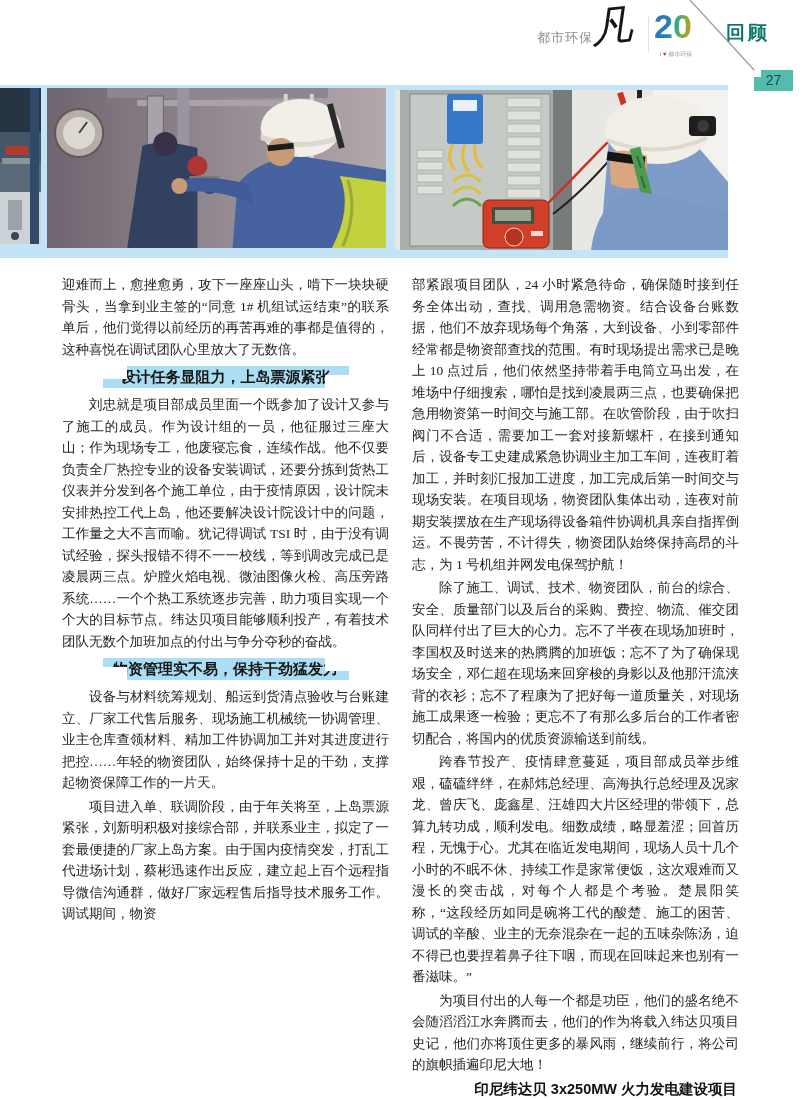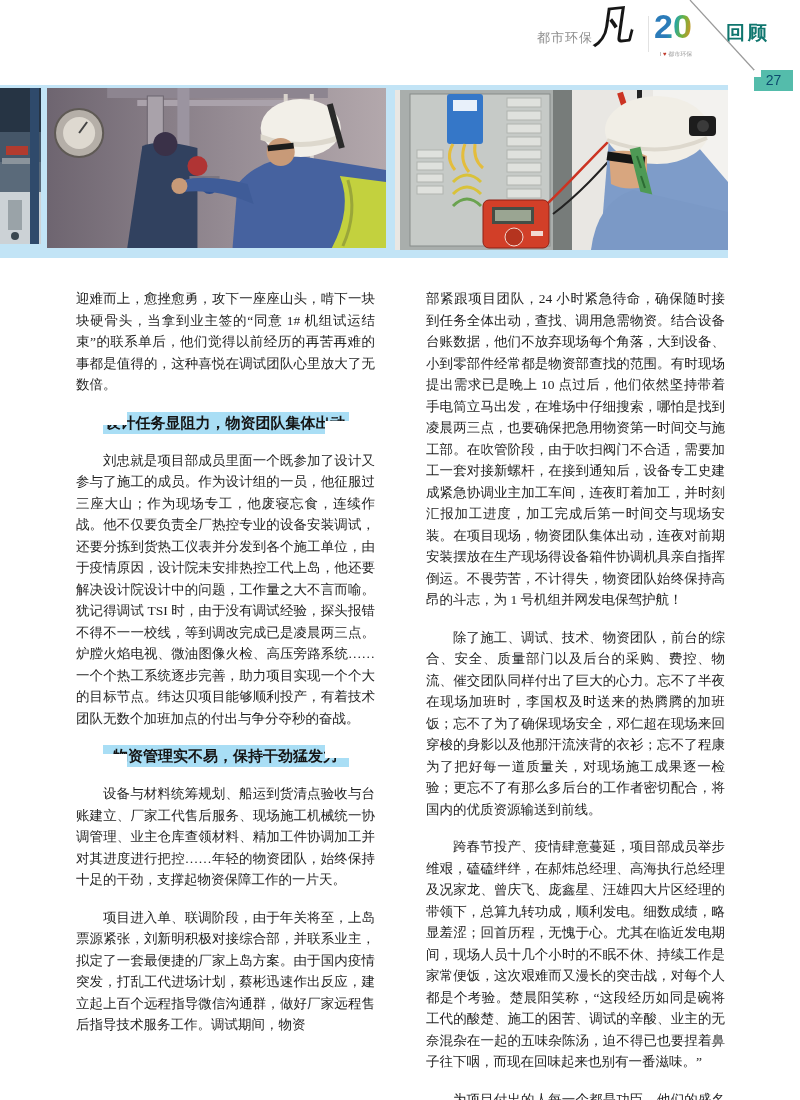--- a/index.html
+++ b/index.html
@@ -34,21 +34,21 @@
   .photo-band{left:0;top:85px;width:728px;height:173px;background:#c2e4f6;}
   .photo-strip{left:0;top:88px;width:41px;height:156px;}
   .photo-left{left:47px;top:88px;width:339px;height:160px;}
   .photo-right{left:395px;top:90px;width:333px;height:160px;}
   .photo-strip svg,.photo-left svg,.photo-right svg{display:block;width:100%;height:100%;}
 
   
   .col{width:331px;font-size:13.5px;line-height:21.5px;text-align:justify;color:#1f1f1f;}
   .col-left{left:60px;top:272px;}
   .col-right{left:410px;top:272px;}
-  .col p{margin:16px;}
+  .col p{margin:2px;}
   .col p.indent{text-indent:2em;}
 
   .ribbon{position:relative;width:246px;margin:6px auto;background:#a9def5;
     font-family:"Liberation Sans","DejaVu Sans",sans-serif;font-weight:bold;font-size:15px;
     color:#141414;text-align:center;line-height:22px;height:22px;}
   .ribbon::before,.ribbon::after{content:"";position:absolute;width:24px;height:13px;background:#fff;}
   .ribbon-a::before{left:0;top:0;}   .ribbon-a::after{right:0;bottom:0;}
   .ribbon-b::before{left:0;bottom:0;}.ribbon-b::after{right:0;top:0;}
 
   .byline{margin-top:3px;text-align:right;padding-right:4px;font-weight:bold;font-size:14.5px;
@@ -174,21 +174,21 @@
     <path d="M214,62 Q236,58 252,66 L252,96 Q232,102 216,94 Z" fill="#d8a67f"></path>
     <rect x="212" y="64" width="38" height="9" fill="#151515" transform="rotate(8 231 68)"></rect>
     <path d="M240,58 L254,114" stroke="#4e9a55" stroke-width="11"></path>
     <path d="M242,66 L246,78 M246,86 L250,98" stroke="#2c6b33" stroke-width="2"></path>
     <path d="M196,160 Q202,112 238,100 L333,122 L333,160 Z" fill="#7b99c6"></path>
   </svg>
 </div>
 
 <div class="abs col col-left">
   <p>迎难而上，愈挫愈勇，攻下一座座山头，啃下一块块硬骨头，当拿到业主签的“同意 1# 机组试运结束”的联系单后，他们觉得以前经历的再苦再难的事都是值得的，这种喜悦在调试团队心里放大了无数倍。</p>
-  <div class="ribbon ribbon-a">设计任务显阻力，物资团队集体出动</div>
+  <div class="ribbon ribbon-a">设计任务显阻力，上岛票源紧张</div>
   <p class="indent">刘忠就是项目部成员里面一个既参加了设计又参与了施工的成员。作为设计组的一员，他征服过三座大山；作为现场专工，他废寝忘食，连续作战。他不仅要负责全厂热控专业的设备安装调试，还要分拣到货热工仪表并分发到各个施工单位，由于疫情原因，设计院未安排热控工代上岛，他还要解决设计院设计中的问题，工作量之大不言而喻。犹记得调试 TSI 时，由于没有调试经验，探头报错不得不一一校线，等到调改完成已是凌晨两三点。炉膛火焰电视、微油图像火检、高压旁路系统……一个个热工系统逐步完善，助力项目实现一个个大的目标节点。纬达贝项目能够顺利投产，有着技术团队无数个加班加点的付出与争分夺秒的奋战。</p>
   <div class="ribbon ribbon-b">物资管理实不易，保持干劲猛发力</div>
   <p class="indent">设备与材料统筹规划、船运到货清点验收与台账建立、厂家工代售后服务、现场施工机械统一协调管理、业主仓库查领材料、精加工件协调加工并对其进度进行把控……年轻的物资团队，始终保持十足的干劲，支撑起物资保障工作的一片天。</p>
   <p class="indent">项目进入单、联调阶段，由于年关将至，上岛票源紧张，刘新明积极对接综合部，并联系业主，拟定了一套最便捷的厂家上岛方案。由于国内疫情突发，打乱工代进场计划，蔡彬迅速作出反应，建立起上百个远程指导微信沟通群，做好厂家远程售后指导技术服务工作。调试期间，物资</p>
 </div>
 
 <div class="abs col col-right">
   <p>部紧跟项目团队，24 小时紧急待命，确保随时接到任务全体出动，查找、调用急需物资。结合设备台账数据，他们不放弃现场每个角落，大到设备、小到零部件经常都是物资部查找的范围。有时现场提出需求已是晚上 10 点过后，他们依然坚持带着手电筒立马出发，在堆场中仔细搜索，哪怕是找到凌晨两三点，也要确保把急用物资第一时间交与施工部。在吹管阶段，由于吹扫阀门不合适，需要加工一套对接新螺杆，在接到通知后，设备专工史建成紧急协调业主加工车间，连夜盯着加工，并时刻汇报加工进度，加工完成后第一时间交与现场安装。在项目现场，物资团队集体出动，连夜对前期安装摆放在生产现场得设备箱件协调机具亲自指挥倒运。不畏劳苦，不计得失，物资团队始终保持高昂的斗志，为 1 号机组并网发电保驾护航！</p>
   <p class="indent">除了施工、调试、技术、物资团队，前台的综合、安全、质量部门以及后台的采购、费控、物流、催交团队同样付出了巨大的心力。忘不了半夜在现场加班时，李国权及时送来的热腾腾的加班饭；忘不了为了确保现场安全，邓仁超在现场来回穿梭的身影以及他那汗流浃背的衣衫；忘不了程康为了把好每一道质量关，对现场施工成果逐一检验；更忘不了有那么多后台的工作者密切配合，将国内的优质资源输送到前线。</p>
   <p class="indent">跨春节投产、疫情肆意蔓延，项目部成员举步维艰，磕磕绊绊，在郝炜总经理、高海执行总经理及况家龙、曾庆飞、庞鑫星、汪雄四大片区经理的带领下，总算九转功成，顺利发电。细数成绩，略显羞涩；回首历程，无愧于心。尤其在临近发电期间，现场人员十几个小时的不眠不休、持续工作是家常便饭，这次艰难而又漫长的突击战，对每个人都是个考验。楚晨阳笑称，“这段经历如同是碗将工代的酸楚、施工的困苦、调试的辛酸、业主的无奈混杂在一起的五味杂陈汤，迫不得已也要捏着鼻子往下咽，而现在回味起来也别有一番滋味。”</p>

